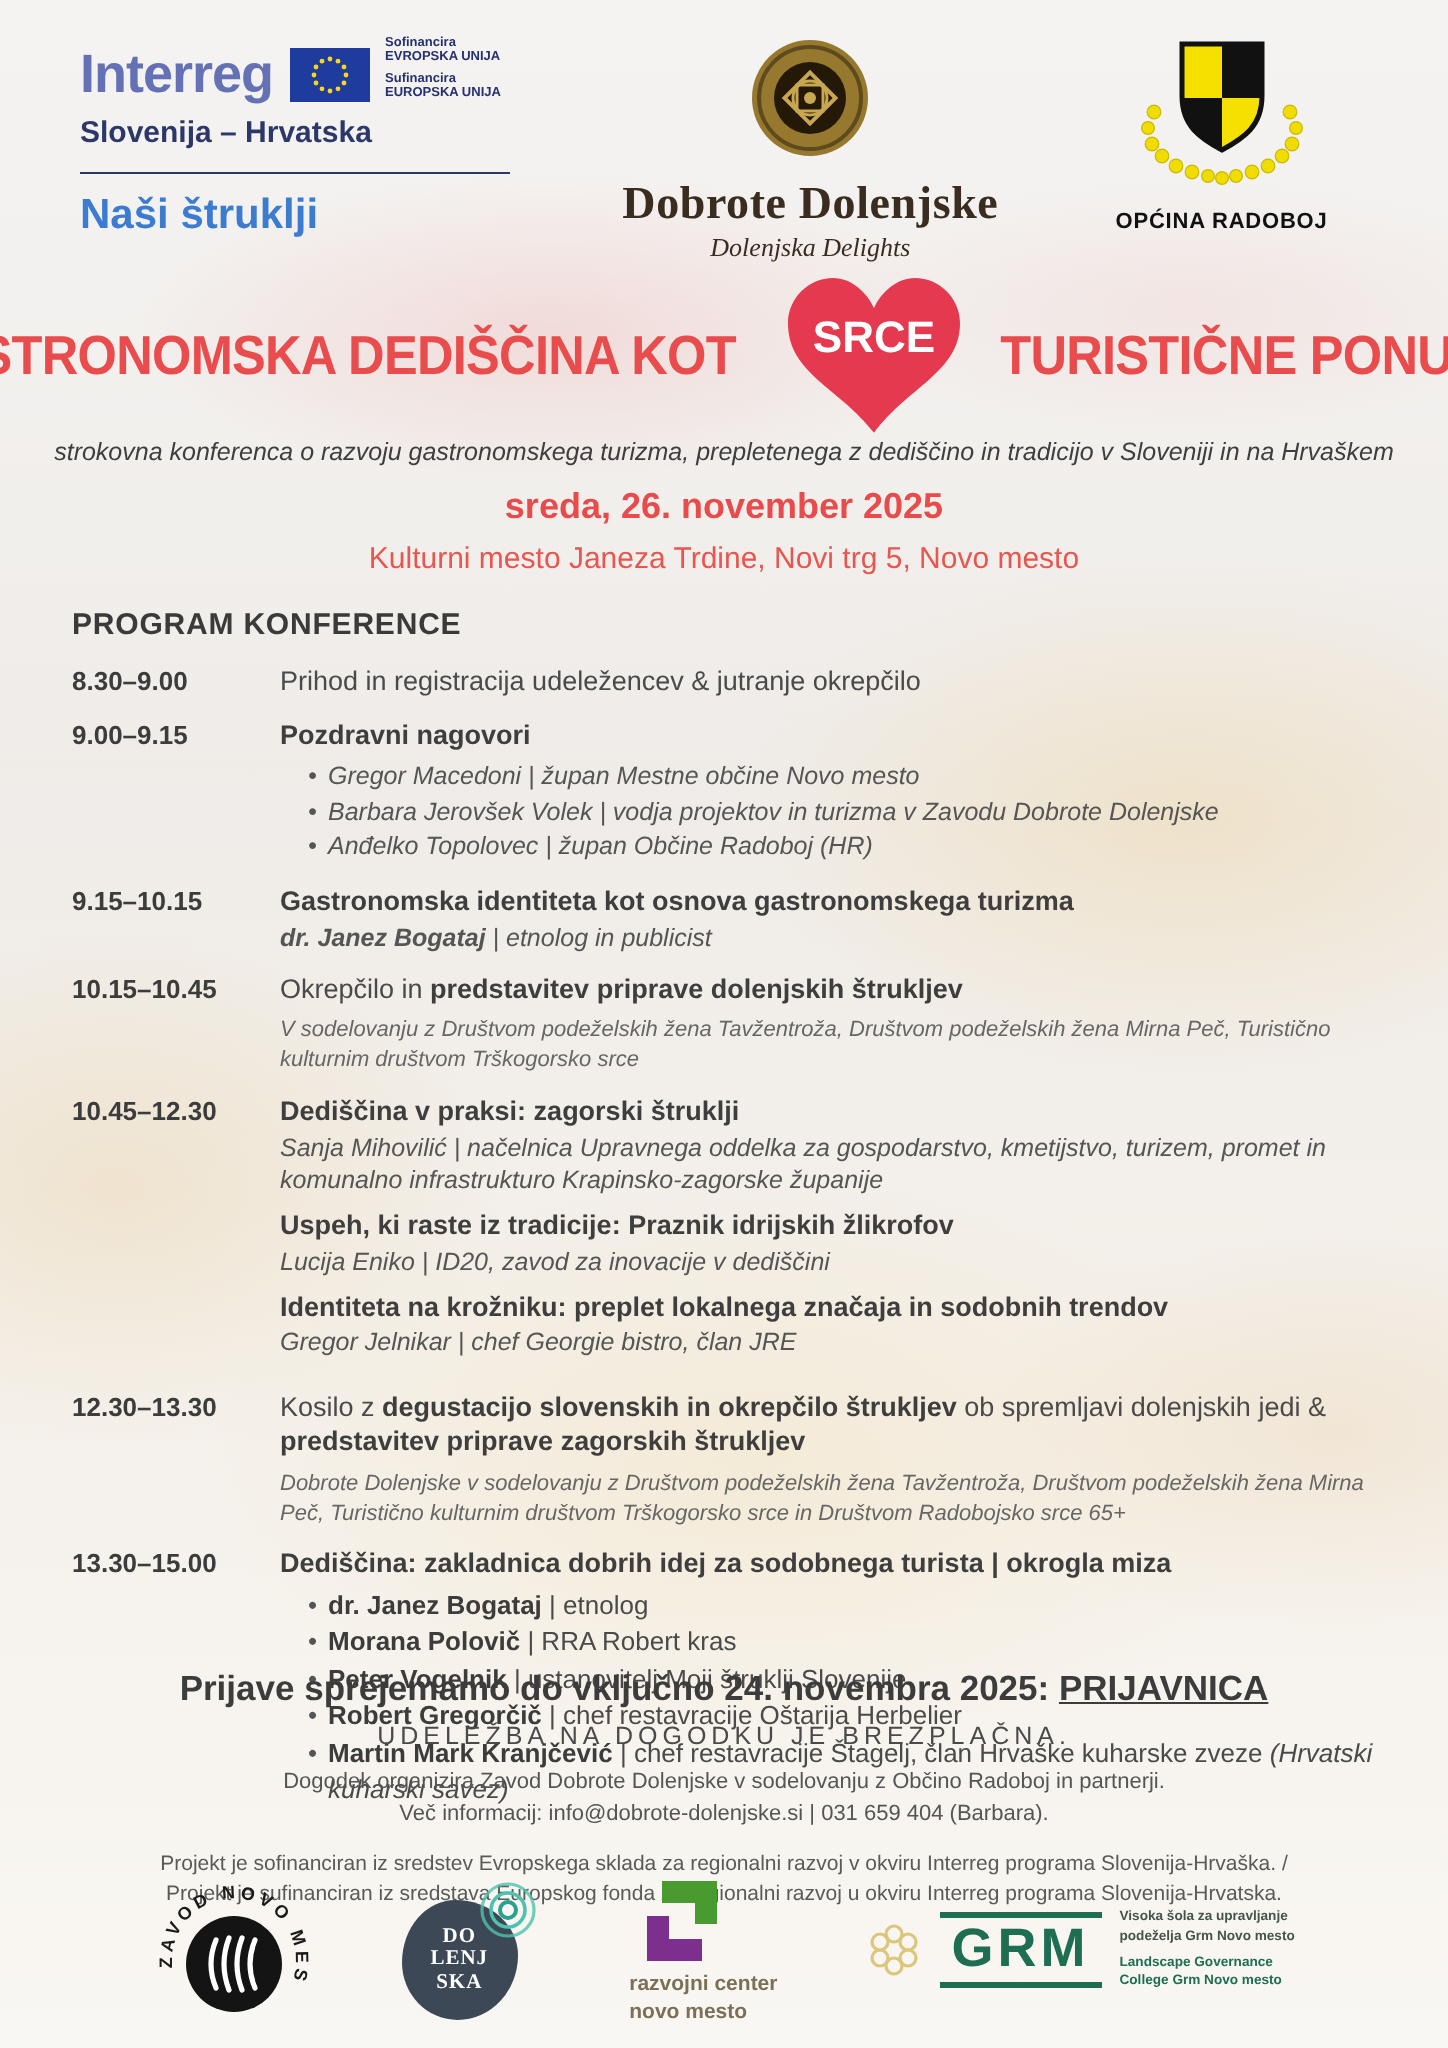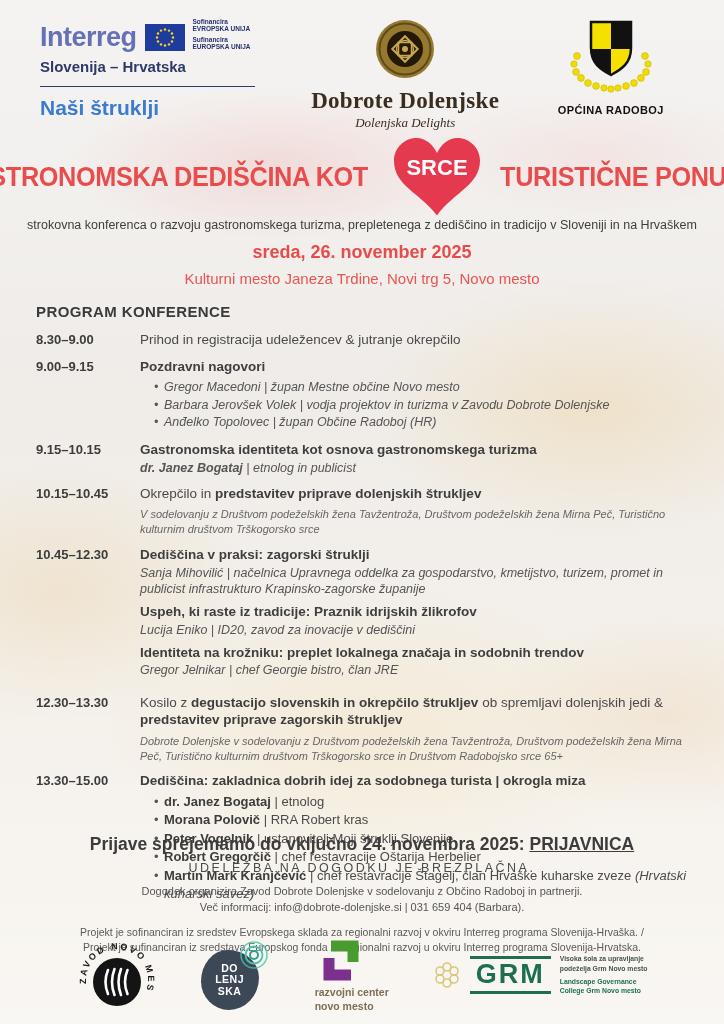--- a/index.html
+++ b/index.html
@@ -27,21 +27,21 @@
   .project-name{font-size:21px;font-weight:bold;color:#3c7cd0;}
   .col-dobrote{width:250px;text-align:center;margin-top:2px;}
   .dobrote-title{font-family:"Liberation Serif",serif;font-size:23px;font-weight:600;color:#3a2d20;margin-top:4px;letter-spacing:.3px;}
   .dobrote-sub{font-family:"Liberation Serif",serif;font-style:italic;font-size:13px;color:#3a2d20;margin-top:1px;}
   .col-radoboj{width:170px;text-align:center;margin-top:2px;}
   .radoboj-label{font-size:11px;font-weight:bold;color:#111;letter-spacing:.4px;margin-top:2px;}
   
   .title-row{display:flex;align-items:center;justify-content:center;gap:8px;margin-top:14px;height:64px;}
   .title-text{font-size:27.5px;font-weight:bold;color:#e94c4c;letter-spacing:-.4px;display:inline-block;transform:scaleX(.92);white-space:nowrap;}
   .heart-wrap{position:relative;width:86px;height:82px;flex:0 0 auto;margin:-10px 0;}
-  .subtitle{text-align:center;font-size:12.5px;color:#3e3e3e;margin-top:9px;}
+  .subtitle{text-align:center;font-style:italic;font-size:12.5px;color:#3e3e3e;margin-top:9px;}
   .date-line{text-align:center;font-size:18px;font-weight:bold;color:#e84b4b;margin-top:10px;}
   .venue-line{text-align:center;font-size:15px;color:#e8564f;margin-top:7px;}
   
   .program{margin:16px 36px 0 36px;}
   .program-heading{font-size:15px;font-weight:bold;color:#3a3a3a;letter-spacing:.4px;margin-bottom:11px;}
   .row{display:grid;grid-template-columns:90px 1fr;column-gap:14px;margin-bottom:9px;}
   .time{font-size:13px;font-weight:bold;color:#3c3c3c;line-height:1.35;}
   .cell{font-size:13.5px;color:#4a4a4a;line-height:1.35;}
   .rt{font-size:13.5px;color:#4a4a4a;line-height:1.3;}
   .rt b{color:#3e3e3e;}
@@ -59,21 +59,21 @@
   .deadline{font-size:17.5px;font-weight:bold;color:#3c3c3c;}
   .deadline a{color:#3c3c3c;text-decoration:underline;}
   .free{font-size:12.5px;color:#4a4a4a;letter-spacing:2.5px;margin-top:6px;}
   .orgline{font-size:11px;color:#555;line-height:1.45;}
   .org-block{margin-top:9px;}
   .fund-block{margin-top:9px;}
   .fundline{font-size:10.5px;color:#5a5a5a;line-height:1.45;}
   
   .logos{position:absolute;left:0;right:0;top:936px;display:flex;justify-content:center;align-items:center;gap:44px;}
   .logo-item{display:flex;align-items:center;}
-  .dol-wrap{position:relative;width:70px;height:74px;}
+  .dol-wrap{position:relative;width:70px;height:74px;font-family:Liberation Serif, serif;}
   .dol-blob{position:absolute;left:0;top:12px;width:58px;height:60px;background:#3d4857;border-radius:46% 54% 52% 48% / 52% 46% 54% 48%;
     display:flex;flex-direction:column;align-items:center;justify-content:center;color:#fff;font-weight:bold;font-size:10.5px;line-height:1.05;letter-spacing:.5px;}
   .dol-rings{position:absolute;right:0;top:0;}
   .rc-wrap{display:flex;flex-direction:column;align-items:flex-start;}
   .rc-text{font-size:10.5px;font-weight:bold;color:#7c6f55;line-height:1.3;margin-top:3px;}
   .grm-wrap{display:flex;align-items:center;gap:9px;}
   .grm-box{border-top:3px solid #1d6e52;border-bottom:3px solid #1d6e52;padding:1px 6px 2px 6px;font-size:27px;font-weight:bold;color:#1d6e52;letter-spacing:2px;line-height:1.1;}
   .grm-text{display:flex;flex-direction:column;gap:0;}
   .grm-text .g1{font-size:6.8px;font-weight:bold;color:#44544b;line-height:1.4;}
   .grm-text .g2{font-size:6.8px;font-weight:bold;color:#1d6e52;line-height:1.4;}
@@ -220,21 +220,21 @@
         <div class="rt"><span>Okrepčilo in </span><b>predstavitev priprave dolenjskih štrukljev</b></div>
         <div class="note">V sodelovanju z Društvom podeželskih žena Tavžentroža, Društvom podeželskih žena Mirna Peč, Turistično kulturnim društvom Trškogorsko srce</div>
       </div>
     </div>
 
     <div class="row">
       <div class="time">10.45–12.30</div>
       <div>
         <div class="talk">
           <div class="rt"><b>Dediščina v praksi: zagorski štruklji</b></div>
-          <div class="speaker">Sanja Mihovilić | načelnica Upravnega oddelka za gospodarstvo, kmetijstvo, turizem, promet in publicist infrastrukturo Krapinsko-zagorske županije</div>
+          <div class="speaker">Sanja Mihovilić | načelnica Upravnega oddelka za gospodarstvo, kmetijstvo, turizem, promet in komunalno infrastrukturo Krapinsko-zagorske županije</div>
         </div>
         <div class="talk">
           <div class="rt"><b>Uspeh, ki raste iz tradicije: Praznik idrijskih žlikrofov</b></div>
           <div class="speaker">Lucija Eniko | ID20, zavod za inovacije v dediščini</div>
         </div>
         <div class="talk">
           <div class="rt"><b>Identiteta na krožniku: preplet lokalnega značaja in sodobnih trendov</b></div>
           <div class="speaker">Gregor Jelnikar | chef Georgie bistro, član JRE</div>
         </div>
       </div>

